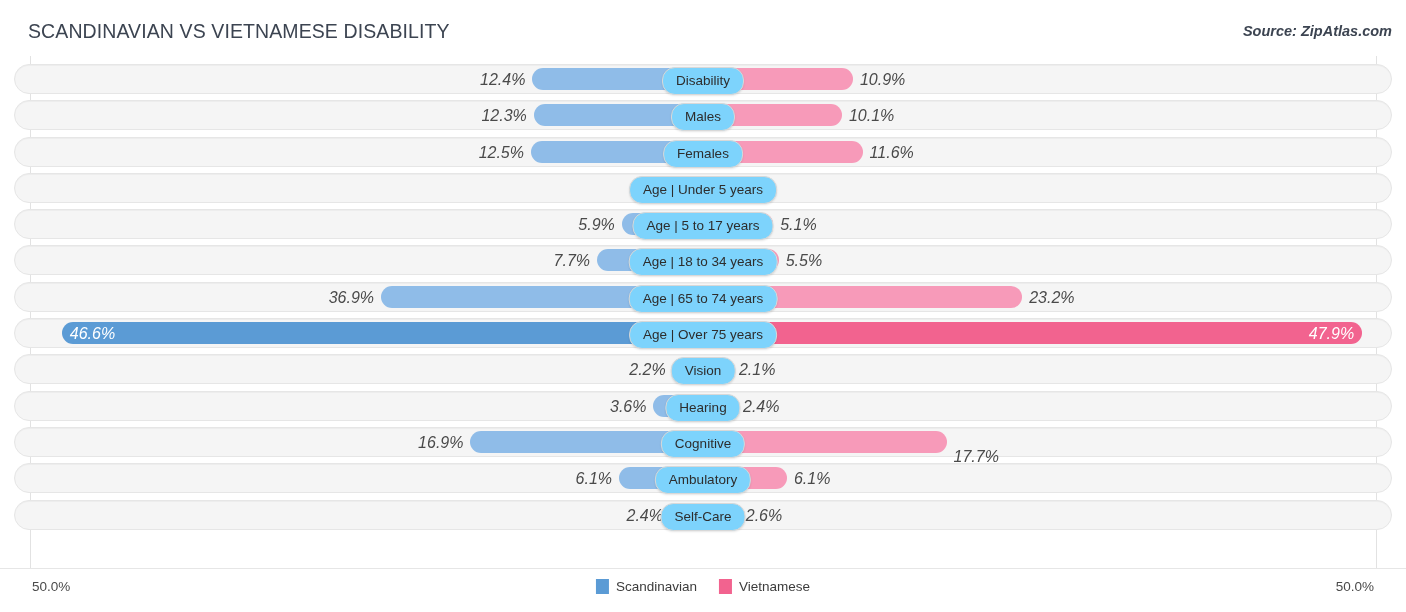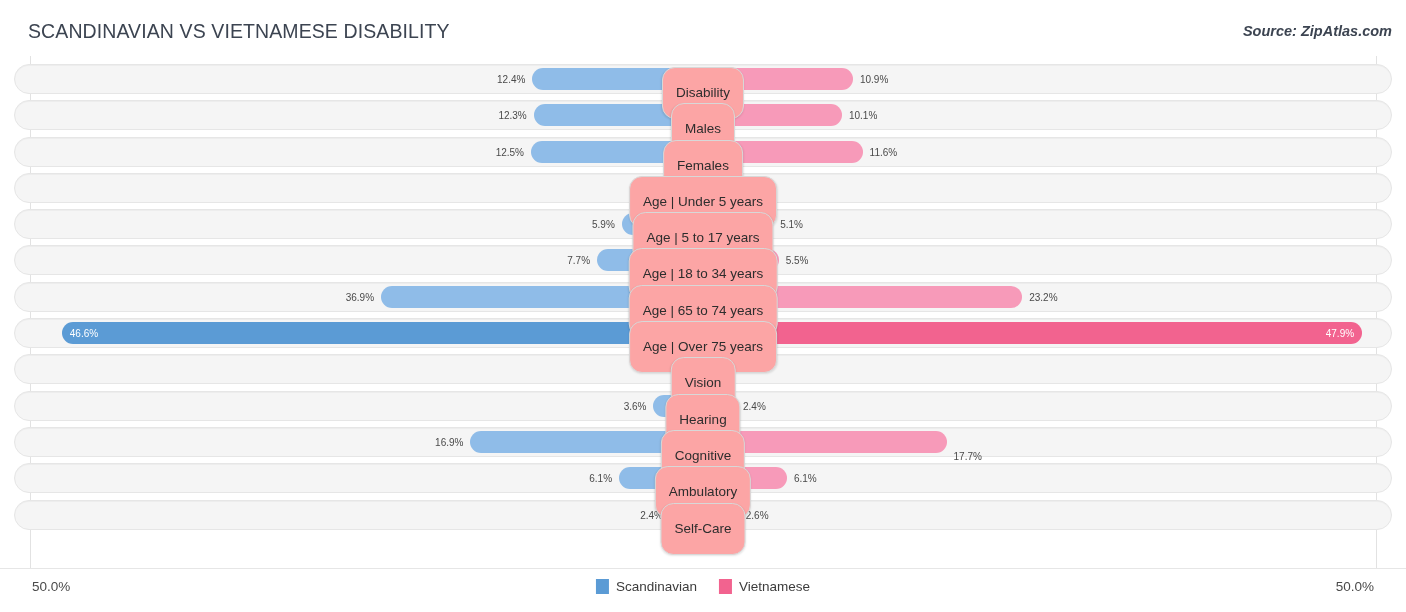--- a/index.html
+++ b/index.html
@@ -102,42 +102,43 @@
   
   .bar.left  { border-top-left-radius: 11px; border-bottom-left-radius: 11px; }
   .bar.right { border-top-right-radius: 11px; border-bottom-right-radius: 11px; }
 
   
   .val {
     position: absolute;
     top: 0;
     height: 30px;
     line-height: 30px;
-    font-size: 10px;
+    font-size: 16px;
     color: #4a4a4a;
     white-space: nowrap;
+    font-style: italic;
   }
   .val.left  { text-align: right; }
   .val.right { text-align: left; }
 
   
   .val.inside {
     color: #ffffff;
   }
 
   
   .pill {
     position: absolute;
     left: 50%;
     top: 2px;
     transform: translateX(-50%);
     height: 26px;
     line-height: 26px;
-    padding: 12px 13px;
-    background: #fca5a5;
+    padding: 0 13px;
+    background: #7dd3fc;
     border: 1px solid #d8d8d8;
     border-radius: 13px;
     font-size: 13.5px;
     color: #2d2d2d;
     white-space: nowrap;
     z-index: 3;
     box-shadow: 0 1px 2px rgba(0,0,0,0.10);
   }
 
   

